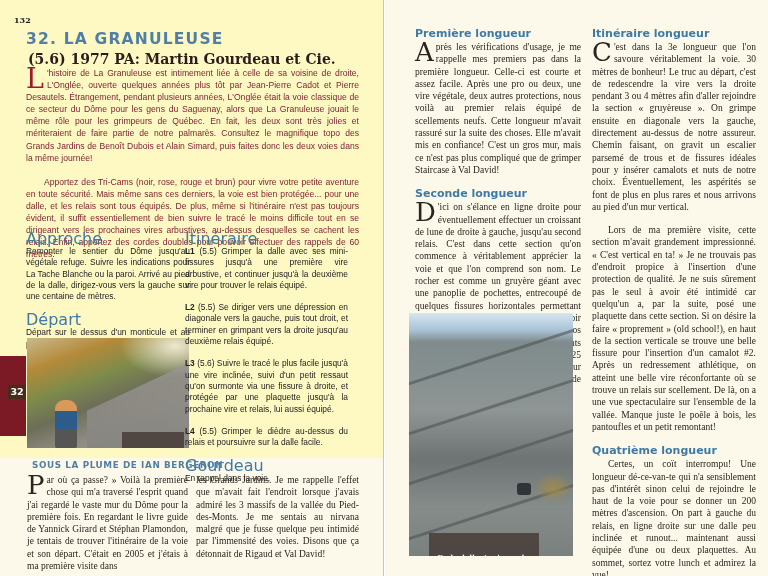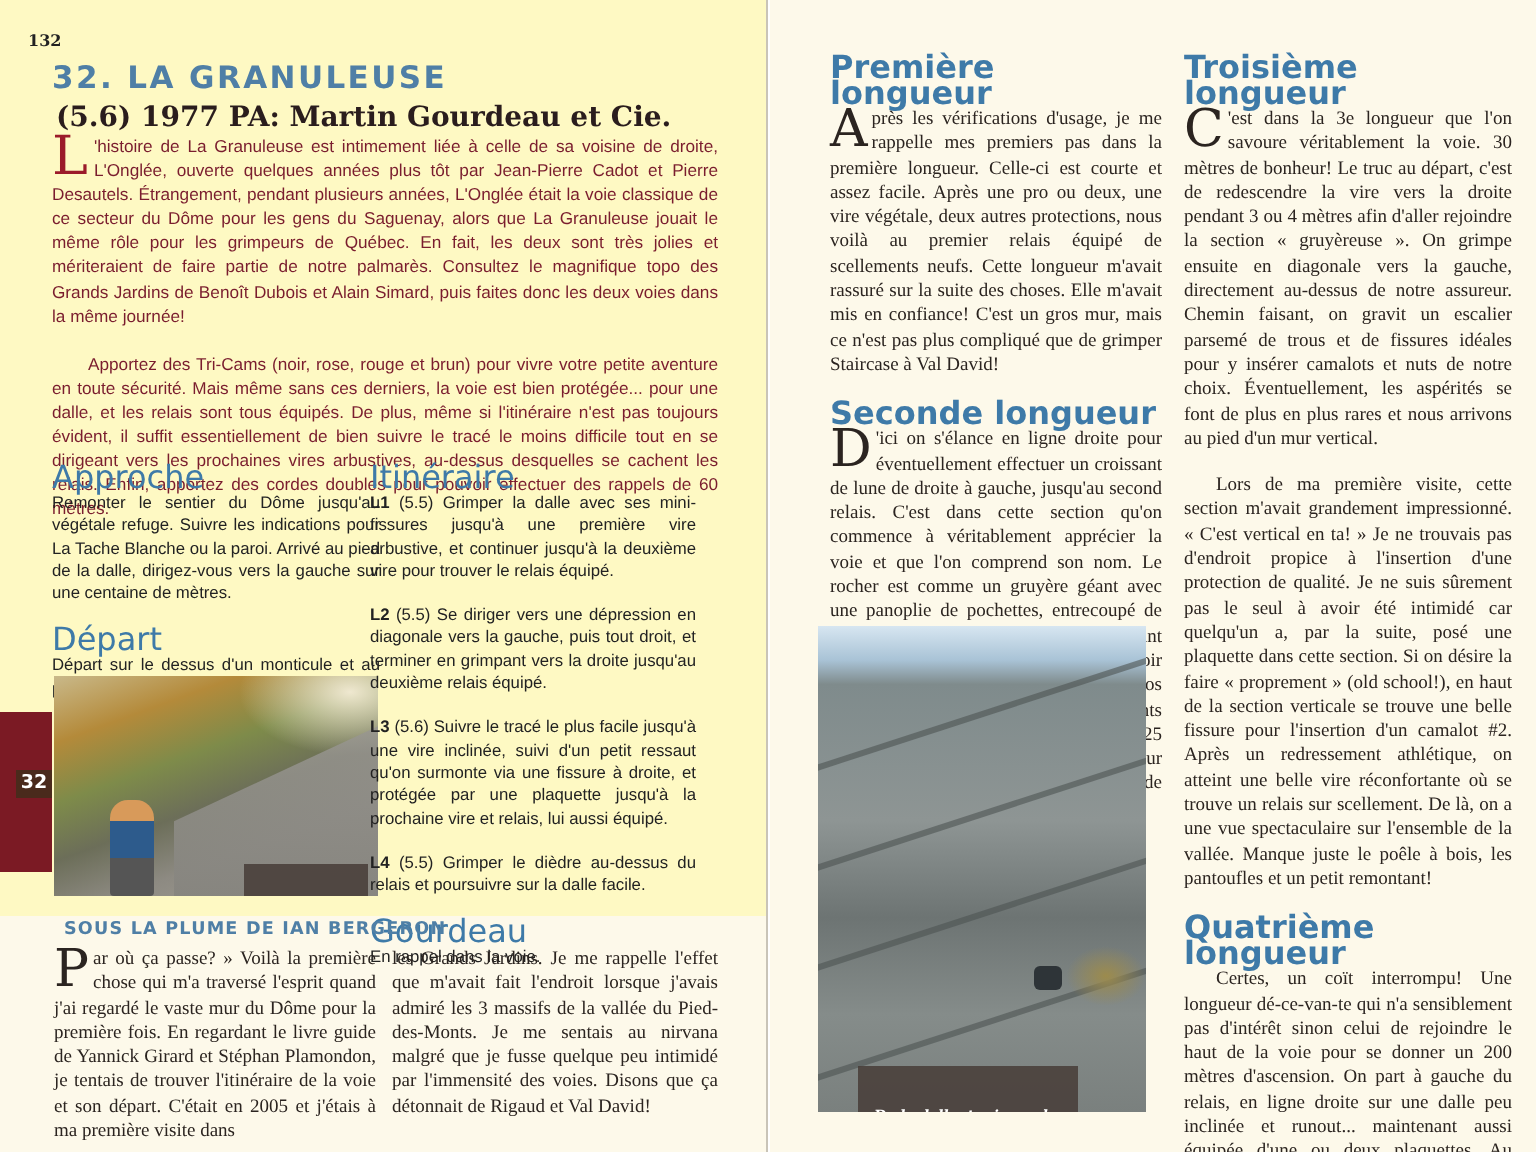--- a/index.html
+++ b/index.html
@@ -50,21 +50,21 @@
 
   .serif-col { position: absolute; font-family: "Liberation Serif", serif; font-size: 9.5px; line-height: 12.3px; color: #2b2420; text-align: justify; }
   .plume-a { left: 27px; top: 474px; width: 161px; }
   .plume-b { left: 196px; top: 474px; width: 163px; }
   .dropcap-serif { float: left; font-family: "DejaVu Serif", serif; font-size: 26px; line-height: 21px; color: #2b2420; margin-right: 2px; margin-top: 1px; }
 
   .r-a { left: 30px; top: 27px; width: 166px; }
   .r-b { left: 207px; top: 27px; width: 164px; }
   .serif-col p { margin-bottom: 11px; }
   .serif-col p.indent { text-indent: 16px; }
-  .h-blue-r { font-family: "DejaVu Sans", sans-serif; font-weight: bold; font-size: 16px; color: #3e7aa8; line-height: 13px; margin-bottom: 1px; }
+  .h-blue-r { font-family: "DejaVu Sans", sans-serif; font-weight: bold; font-size: 11px; color: #3e7aa8; line-height: 13px; margin-bottom: 1px; }
 
   .photo-right { position: absolute; left: 24px; top: 313px; width: 164px; height: 243px; overflow: hidden;
     background: linear-gradient(180deg, #d7e6f1 0%, #a9c3d6 7%, #7f8b8c 12%, #8e9594 40%, #6d7473 60%, #858c8a 80%, #7a807e 100%); }
   .photo-right .stripe { position: absolute; left: -20px; width: 220px; height: 3px; background: #4d5352; transform: rotate(-18deg); opacity: .6; }
   .photo-right .climber2 { position: absolute; left: 108px; top: 170px; width: 14px; height: 12px; background: #2e3438; border-radius: 3px; }
   .photo-right .bush { position: absolute; right: 0; top: 160px; width: 40px; height: 30px; background: radial-gradient(#9c8b4d, transparent 70%); }
   .caption-right { left: 20px; top: 220px; width: 110px; }
 </style>
 </head>
 <body>
@@ -129,21 +129,21 @@
     <div class="stripe" style="top:40px"></div>
     <div class="stripe" style="top:90px"></div>
     <div class="stripe" style="top:140px"></div>
     <div class="stripe" style="top:195px"></div>
     <div class="bush"></div>
     <div class="climber2"></div>
     <div class="caption caption-right">De la dalle, toujours de la dalle!</div>
   </div>
 
   <div class="serif-col r-b">
-    <div class="h-blue-r">Troisième longueur</div>
+    <div class="h-blue-r">Itinéraire longueur</div>
     <p><span class="dropcap-serif">C</span><span>'est dans la 3e longueur que l'on savoure véritablement la voie. 30 mètres de bonheur! Le truc au départ, c'est de redescendre la vire vers la droite pendant 3 ou 4 mètres afin d'aller rejoindre la section « gruyèreuse ». On grimpe ensuite en diagonale vers la gauche, directement au-dessus de notre assureur. Chemin faisant, on gravit un escalier parsemé de trous et de fissures idéales pour y insérer camalots et nuts de notre choix. Éventuellement, les aspérités se font de plus en plus rares et nous arrivons au pied d'un mur vertical.</span></p>
     <p class="indent">Lors de ma première visite, cette section m'avait grandement impressionné. « C'est vertical en ta! » Je ne trouvais pas d'endroit propice à l'insertion d'une protection de qualité. Je ne suis sûrement pas le seul à avoir été intimidé car quelqu'un a, par la suite, posé une plaquette dans cette section. Si on désire la faire « proprement » (old school!), en haut de la section verticale se trouve une belle fissure pour l'insertion d'un camalot #2. Après un redressement athlétique, on atteint une belle vire réconfortante où se trouve un relais sur scellement. De là, on a une vue spectaculaire sur l'ensemble de la vallée. Manque juste le poêle à bois, les pantoufles et un petit remontant!</p>
     <div class="h-blue-r">Quatrième longueur</div>
     <p class="indent">Certes, un coït interrompu! Une longueur dé-ce-van-te qui n'a sensiblement pas d'intérêt sinon celui de rejoindre le haut de la voie pour se donner un 200 mètres d'ascension. On part à gauche du relais, en ligne droite sur une dalle peu inclinée et runout... maintenant aussi équipée d'une ou deux plaquettes. Au sommet, sortez votre lunch et admirez la vue!</p>
 
   </div>
 
   <div class="tab-32 tab-right">
     <span>32</span>
   </div>

